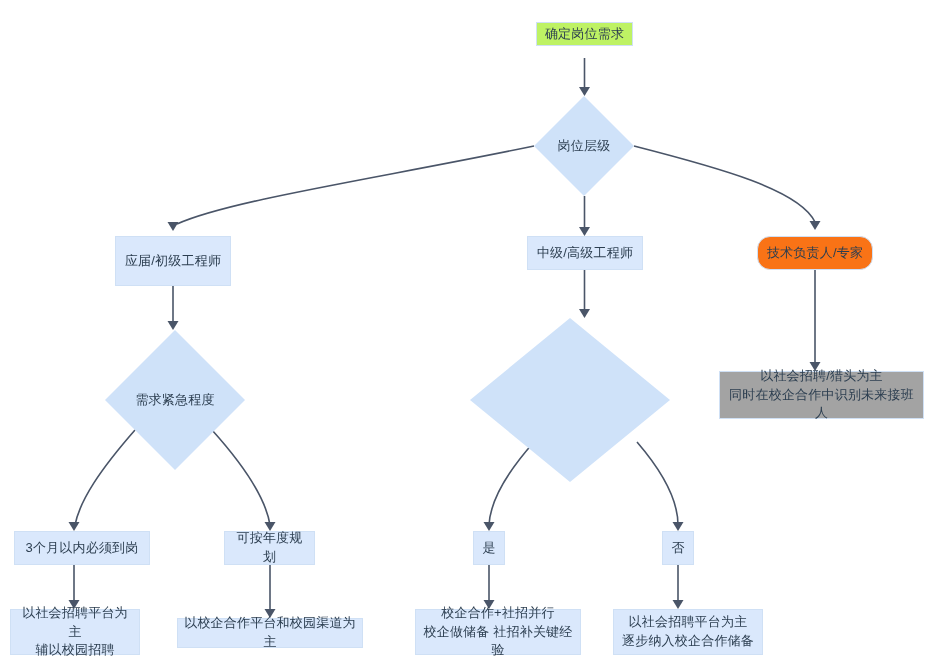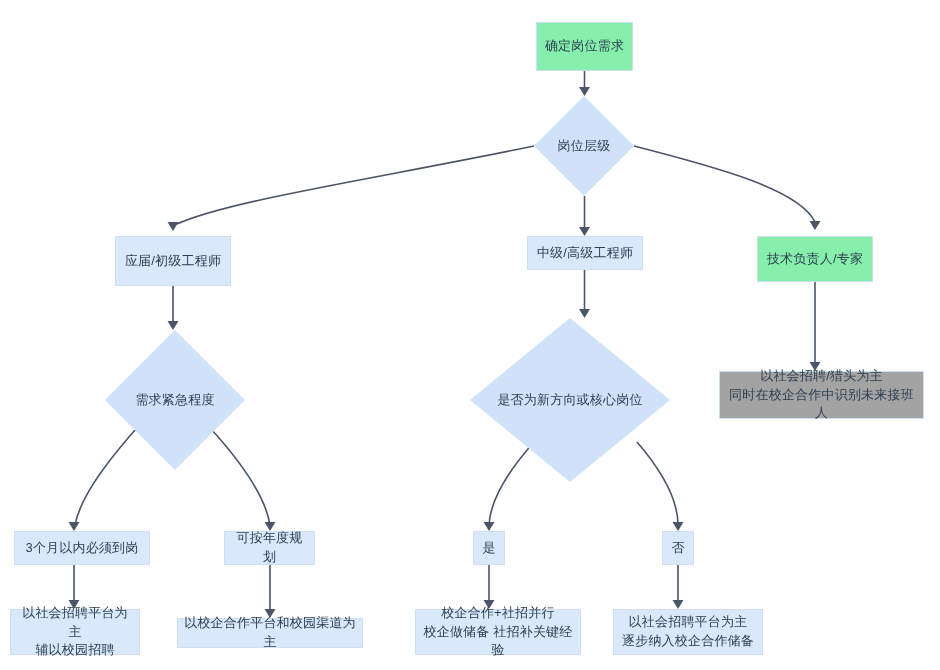--- a/index.html
+++ b/index.html
@@ -99,33 +99,33 @@
       <path class="edge-path" d="M 74 565 L 74 603" stroke="#4a5568"></path>
       <polygon points="68.5,600 79.5,600 74,609" class="edge-head" fill="#4a5568"></polygon>
       <path class="edge-path" d="M 270 565 L 270 612" stroke="#4a5568"></path>
       <polygon points="264.5,609 275.5,609 270,618" class="edge-head" fill="#4a5568"></polygon>
       <path class="edge-path" d="M 489 565 L 489 603" stroke="#4a5568"></path>
       <polygon points="483.5,600 494.5,600 489,609" class="edge-head" fill="#4a5568"></polygon>
       <path class="edge-path" d="M 678 565 L 678 603" stroke="#4a5568"></path>
       <polygon points="672.5,600 683.5,600 678,609" class="edge-head" fill="#4a5568"></polygon>
     </svg>
   <div id="node-layer">
-      <div class="node box" style="left: 536px; top: 22px; width: 97px; height: 49px; background: #86efac; border-color: rgb(207, 224, 245);"><span>确定岗位需求</span></div>
+      <div class="node box" style="left: 536px; top: 22px; width: 97px; height: 24px; background: #bef264; border-color: rgb(207, 224, 245);"><span>确定岗位需求</span></div>
       <div class="node diamond-wrap" style="left: 534px; top: 96px; width: 100px; height: 100px;"><svg class="dia-shape" viewBox="0 0 100 100" preserveAspectRatio="none">
           <polygon points="50,0 100,50 50,100 0,50" fill="#cfe2f9"></polygon>
         </svg><span class="dia-label">岗位层级</span></div>
       <div class="node box" style="left: 115px; top: 236px; width: 116px; height: 50px; background: rgb(218, 232, 252); border-color: rgb(207, 224, 245);"><span>应届/初级工程师</span></div>
       <div class="node box" style="left: 527px; top: 236px; width: 116px; height: 34px; background: rgb(218, 232, 252); border-color: rgb(207, 224, 245);"><span>中级/高级工程师</span></div>
-      <div class="node box" style="left: 757px; top: 236px; width: 116px; height: 46px; background: #86efac; border-color: rgb(207, 224, 245);"><span>技术负责人/专家</span></div>
+      <div class="node box" style="left: 757px; top: 236px; width: 116px; height: 34px; background: #f97316; border-color: rgb(207, 224, 245); border-radius: 13px;"><span>技术负责人/专家</span></div>
       <div class="node diamond-wrap" style="left: 105px; top: 330px; width: 140px; height: 140px;"><svg class="dia-shape" viewBox="0 0 100 100" preserveAspectRatio="none">
           <polygon points="50,0 100,50 50,100 0,50" fill="#cfe2f9"></polygon>
         </svg><span class="dia-label">需求紧急程度</span></div>
       <div class="node diamond-wrap" style="left: 470px; top: 318px; width: 200px; height: 164px;"><svg class="dia-shape" viewBox="0 0 100 100" preserveAspectRatio="none">
           <polygon points="50,0 100,50 50,100 0,50" fill="#cfe2f9"></polygon>
-        </svg><span class="dia-label">是否为新方向或核心岗位</span></div>
+        </svg></div>
       <div class="node box" style="left: 719px; top: 371px; width: 205px; height: 48px; background: #a3a3a3; border-color: rgb(207, 224, 245);"><span>以社会招聘/猎头为主
 同时在校企合作中识别未来接班人</span></div>
       <div class="node box" style="left: 14px; top: 531px; width: 136px; height: 34px; background: rgb(218, 232, 252); border-color: rgb(207, 224, 245);"><span>3个月以内必须到岗</span></div>
       <div class="node box" style="left: 224px; top: 531px; width: 91px; height: 34px; background: rgb(218, 232, 252); border-color: rgb(207, 224, 245);"><span>可按年度规划</span></div>
       <div class="node box" style="left: 10px; top: 609px; width: 130px; height: 46px; background: rgb(218, 232, 252); border-color: rgb(207, 224, 245);"><span>以社会招聘平台为主
 辅以校园招聘</span></div>
       <div class="node box" style="left: 177px; top: 618px; width: 186px; height: 30px; background: rgb(218, 232, 252); border-color: rgb(207, 224, 245);"><span>以校企合作平台和校园渠道为主</span></div>
       <div class="node box" style="left: 473px; top: 531px; width: 32px; height: 34px; background: rgb(218, 232, 252); border-color: rgb(207, 224, 245);"><span>是</span></div>
       <div class="node box" style="left: 662px; top: 531px; width: 32px; height: 34px; background: rgb(218, 232, 252); border-color: rgb(207, 224, 245);"><span>否</span></div>
       <div class="node box" style="left: 415px; top: 609px; width: 166px; height: 46px; background: rgb(218, 232, 252); border-color: rgb(207, 224, 245);"><span>校企合作+社招并行

